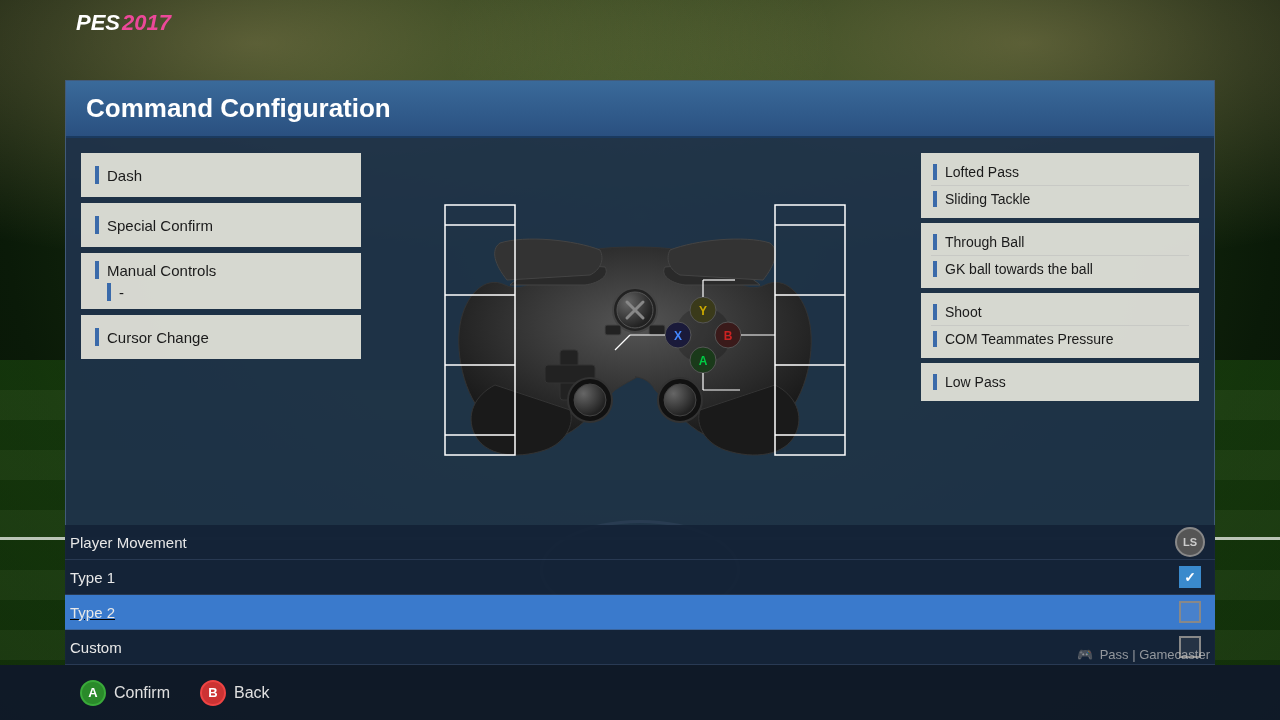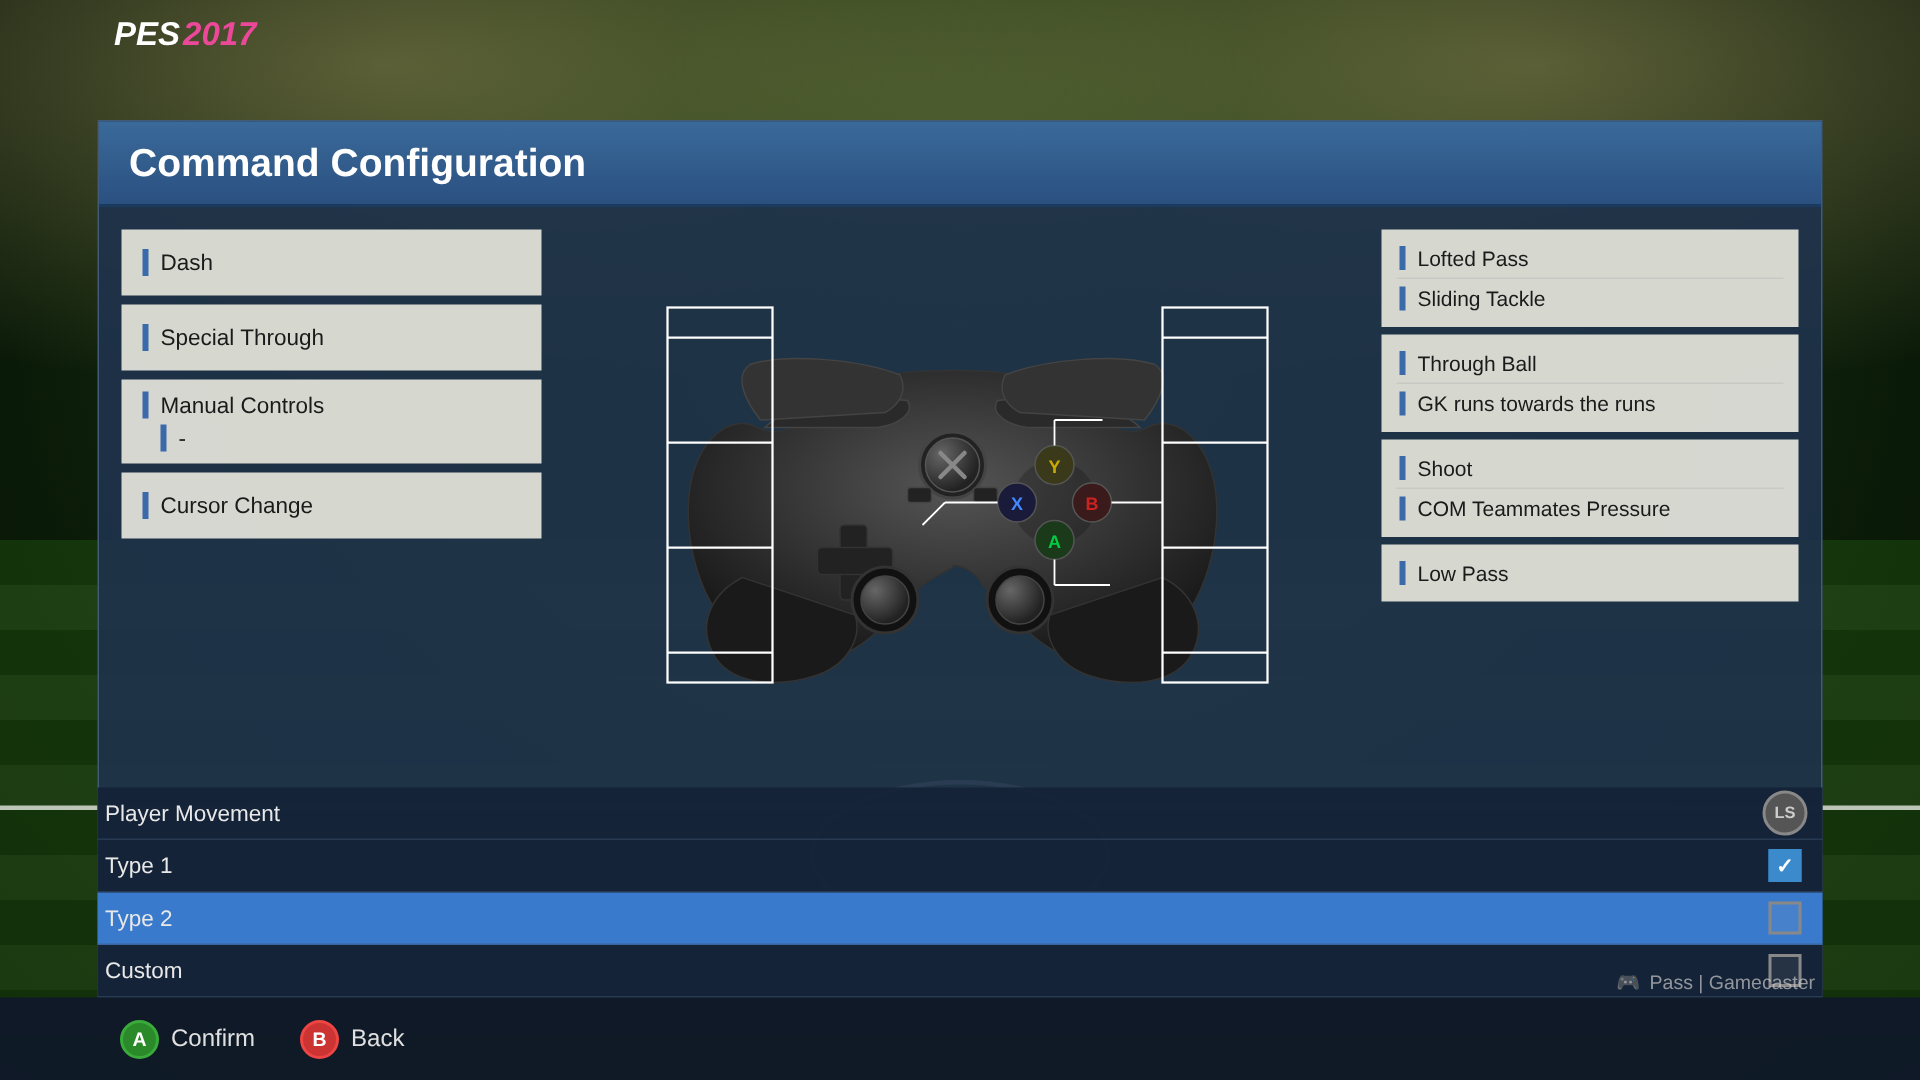--- a/index.html
+++ b/index.html
@@ -190,20 +190,21 @@
 
     .table-row {
       display: flex;
       align-items: center;
       height: 35px;
       border-bottom: 1px solid rgba(60,80,110,0.5);
       padding: 0 5px;
     }
     .table-row.highlighted {
       background: #3a7acc;
+      text-decoration: underline;
     }
     .table-row-label {
       flex: 1;
       color: #e8e8e8;
       font-size: 15px;
     }
     .table-row-value {
       width: 40px;
       display: flex;
       align-items: center;
@@ -364,21 +365,21 @@
 
     <div class="left-panel">
 
       <div class="menu-item">
         <span class="bar-indicator"></span>
         <span>Dash</span>
       </div>
 
       <div class="menu-item">
         <span class="bar-indicator"></span>
-        <span>Special Through</span>
+        <span>Special Confirm</span>
       </div>
 
       <div class="menu-item has-sub">
         <div class="sub-row">
           <span class="bar-indicator"></span>
           <span>Manual Controls</span>
         </div>
         <div class="sub-row" style="padding-left: 12px;">
           <span class="bar-indicator"></span>
           <span>-</span>
@@ -498,21 +499,21 @@
         </div>
       </div>
 
       <div class="right-group">
         <div class="right-item">
           <span class="bar"></span>
           <span>Through Ball</span>
         </div>
         <div class="right-item">
           <span class="bar"></span>
-          <span>GK runs towards the runs</span>
+          <span>GK ball towards the ball</span>
         </div>
       </div>
 
       <div class="right-group">
         <div class="right-item">
           <span class="bar"></span>
           <span>Shoot</span>
         </div>
         <div class="right-item">
           <span class="bar"></span>

